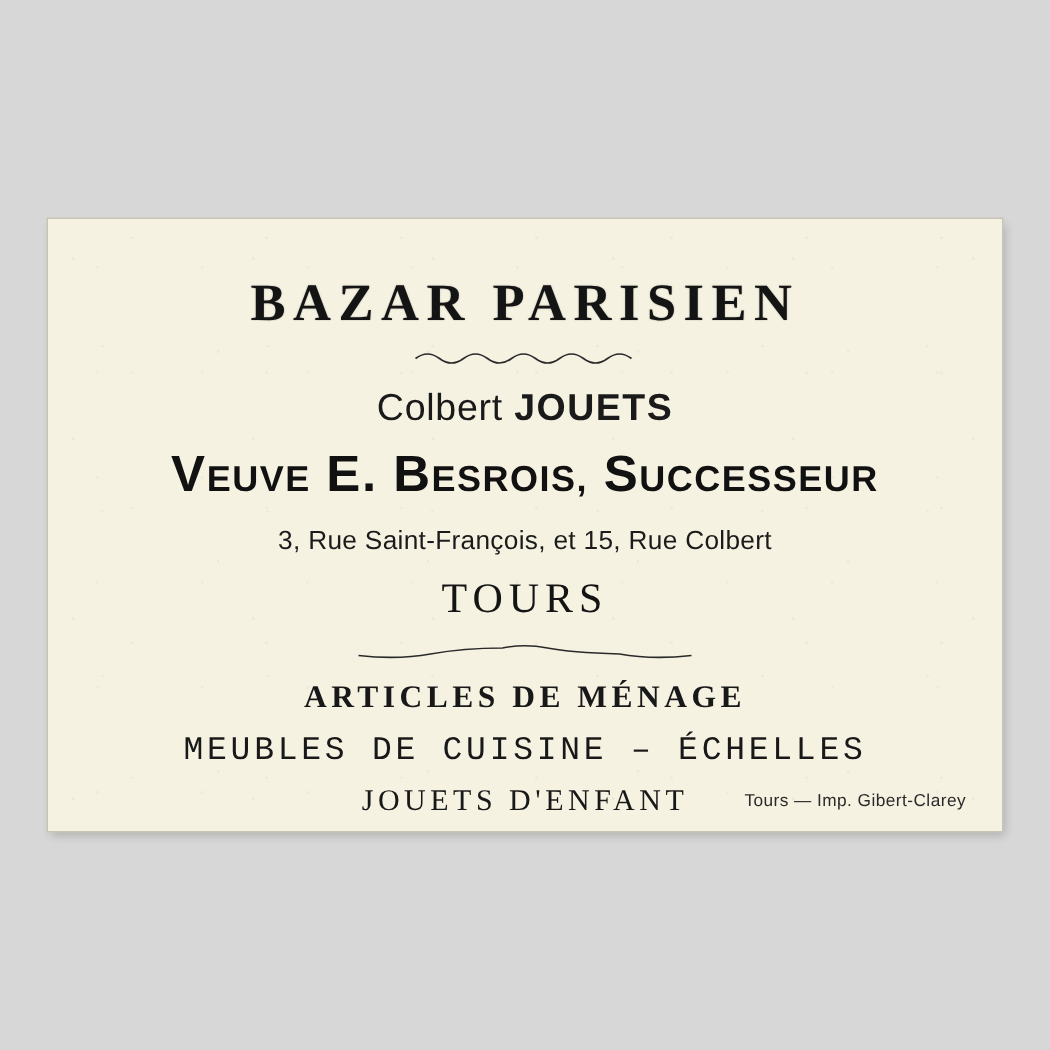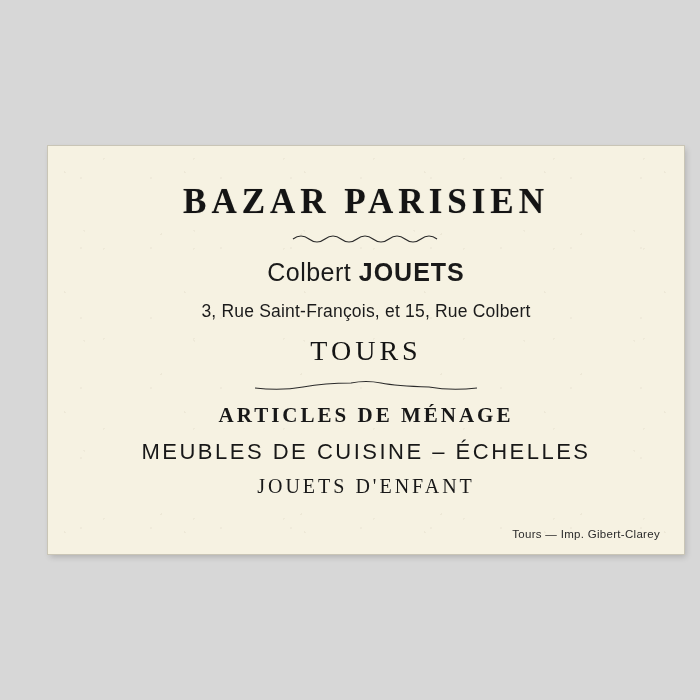--- a/index.html
+++ b/index.html
@@ -13,21 +13,21 @@
     font-family: "Liberation Serif", serif;
     overflow: hidden;
   }
   .page {
     position: relative;
     width: 700px;
     height: 700px;
   }
   .card {
     position: absolute;
-    left: 48px;
+    left: 32px;
     top: 146px;
     width: 636px;
     height: 408px;
     background: #f6f2e2;
     box-shadow: 0 0 0 1px #c9c5b6, 2px 3px 6px rgba(0,0,0,0.18);
   }
   .card-inner {
     position: absolute;
     left: 0;
     top: 0;
@@ -114,21 +114,21 @@
   }
   .line-art1 {
     font-family: "Liberation Serif", serif;
     font-weight: bold;
     font-size: 21px;
     letter-spacing: 3px;
     margin: 6px 0 0 0;
     color: #181818;
   }
   .line-art2 {
-    font-family: Liberation Sans, sans-serif;
+    font-family: Liberation Mono, monospace;
     font-size: 22px;
     letter-spacing: 2.5px;
     margin: 11px 0 0 0;
     color: #181818;
   }
   .line-art3 {
     font-family: "Liberation Serif", serif;
     font-size: 20px;
     letter-spacing: 3px;
     margin: 10px 0 0 0;
@@ -156,20 +156,26 @@
 
       <svg class="rule-wave" viewBox="0 0 150 14">
         <path d="M2 7 Q 10 1 18 7 T 34 7 T 50 7 T 66 7 T 82 7 T 98 7 T 114 7 T 130 7 T 146 7" fill="none" stroke="#2a2a2a" stroke-width="1.1"></path>
       </svg>
 
       <div class="line-maison">
         <span>Colbert</span>
         <span class="big">JOUETS</span>
       </div>
 
+      <div class="line-name">
+        <span>V</span><span class="sc">EUVE</span>
+        <span>E.</span>
+        <span>B</span><span class="sc">ESROIS,</span>
+        <span>S</span><span class="sc">UCCESSEUR</span>
+      </div>
 
       <div class="line-address">3, Rue Saint-François, et 15, Rue Colbert</div>
 
       <div class="line-city">TOURS</div>
 
       <svg class="rule-wave rule-wave-2" viewBox="0 0 230 18">
         <path d="M4 11 Q 30 14 52 10 T 100 6 Q 115 3 130 6 T 178 10 Q 200 14 226 11" fill="none" stroke="#2a2a2a" stroke-width="1.1"></path>
       </svg>
 
       <div class="line-art1">ARTICLES DE MÉNAGE</div>

